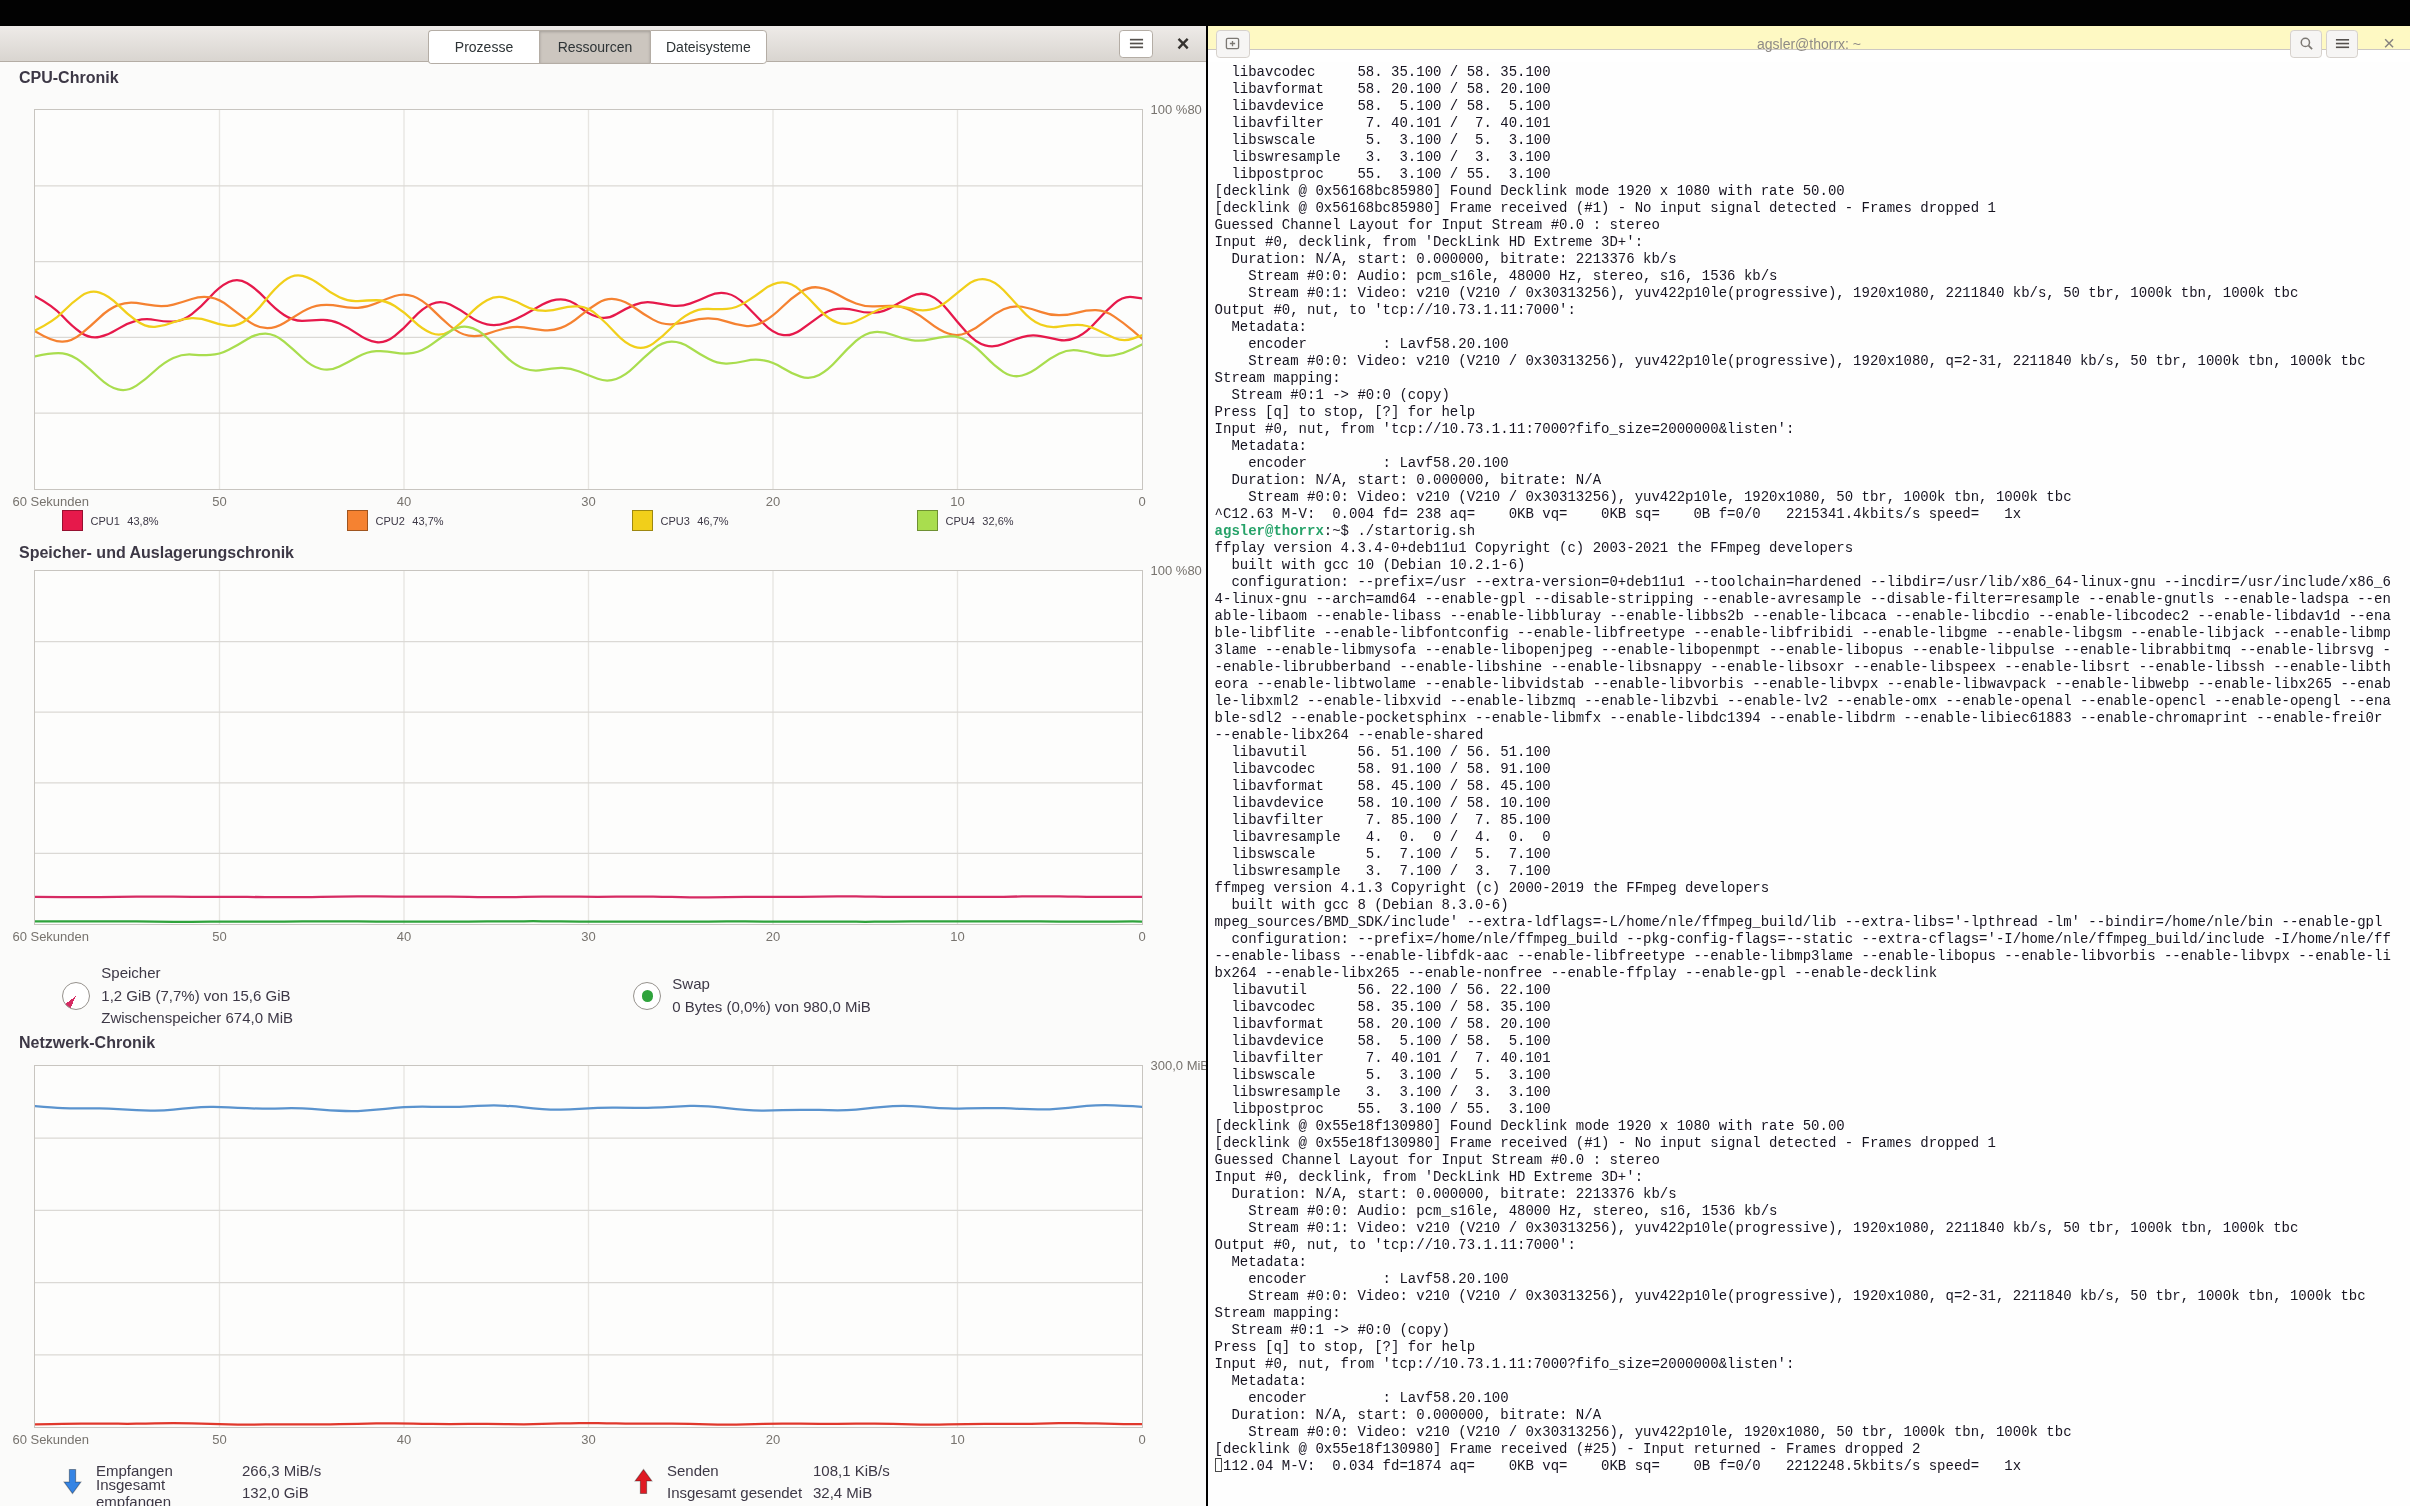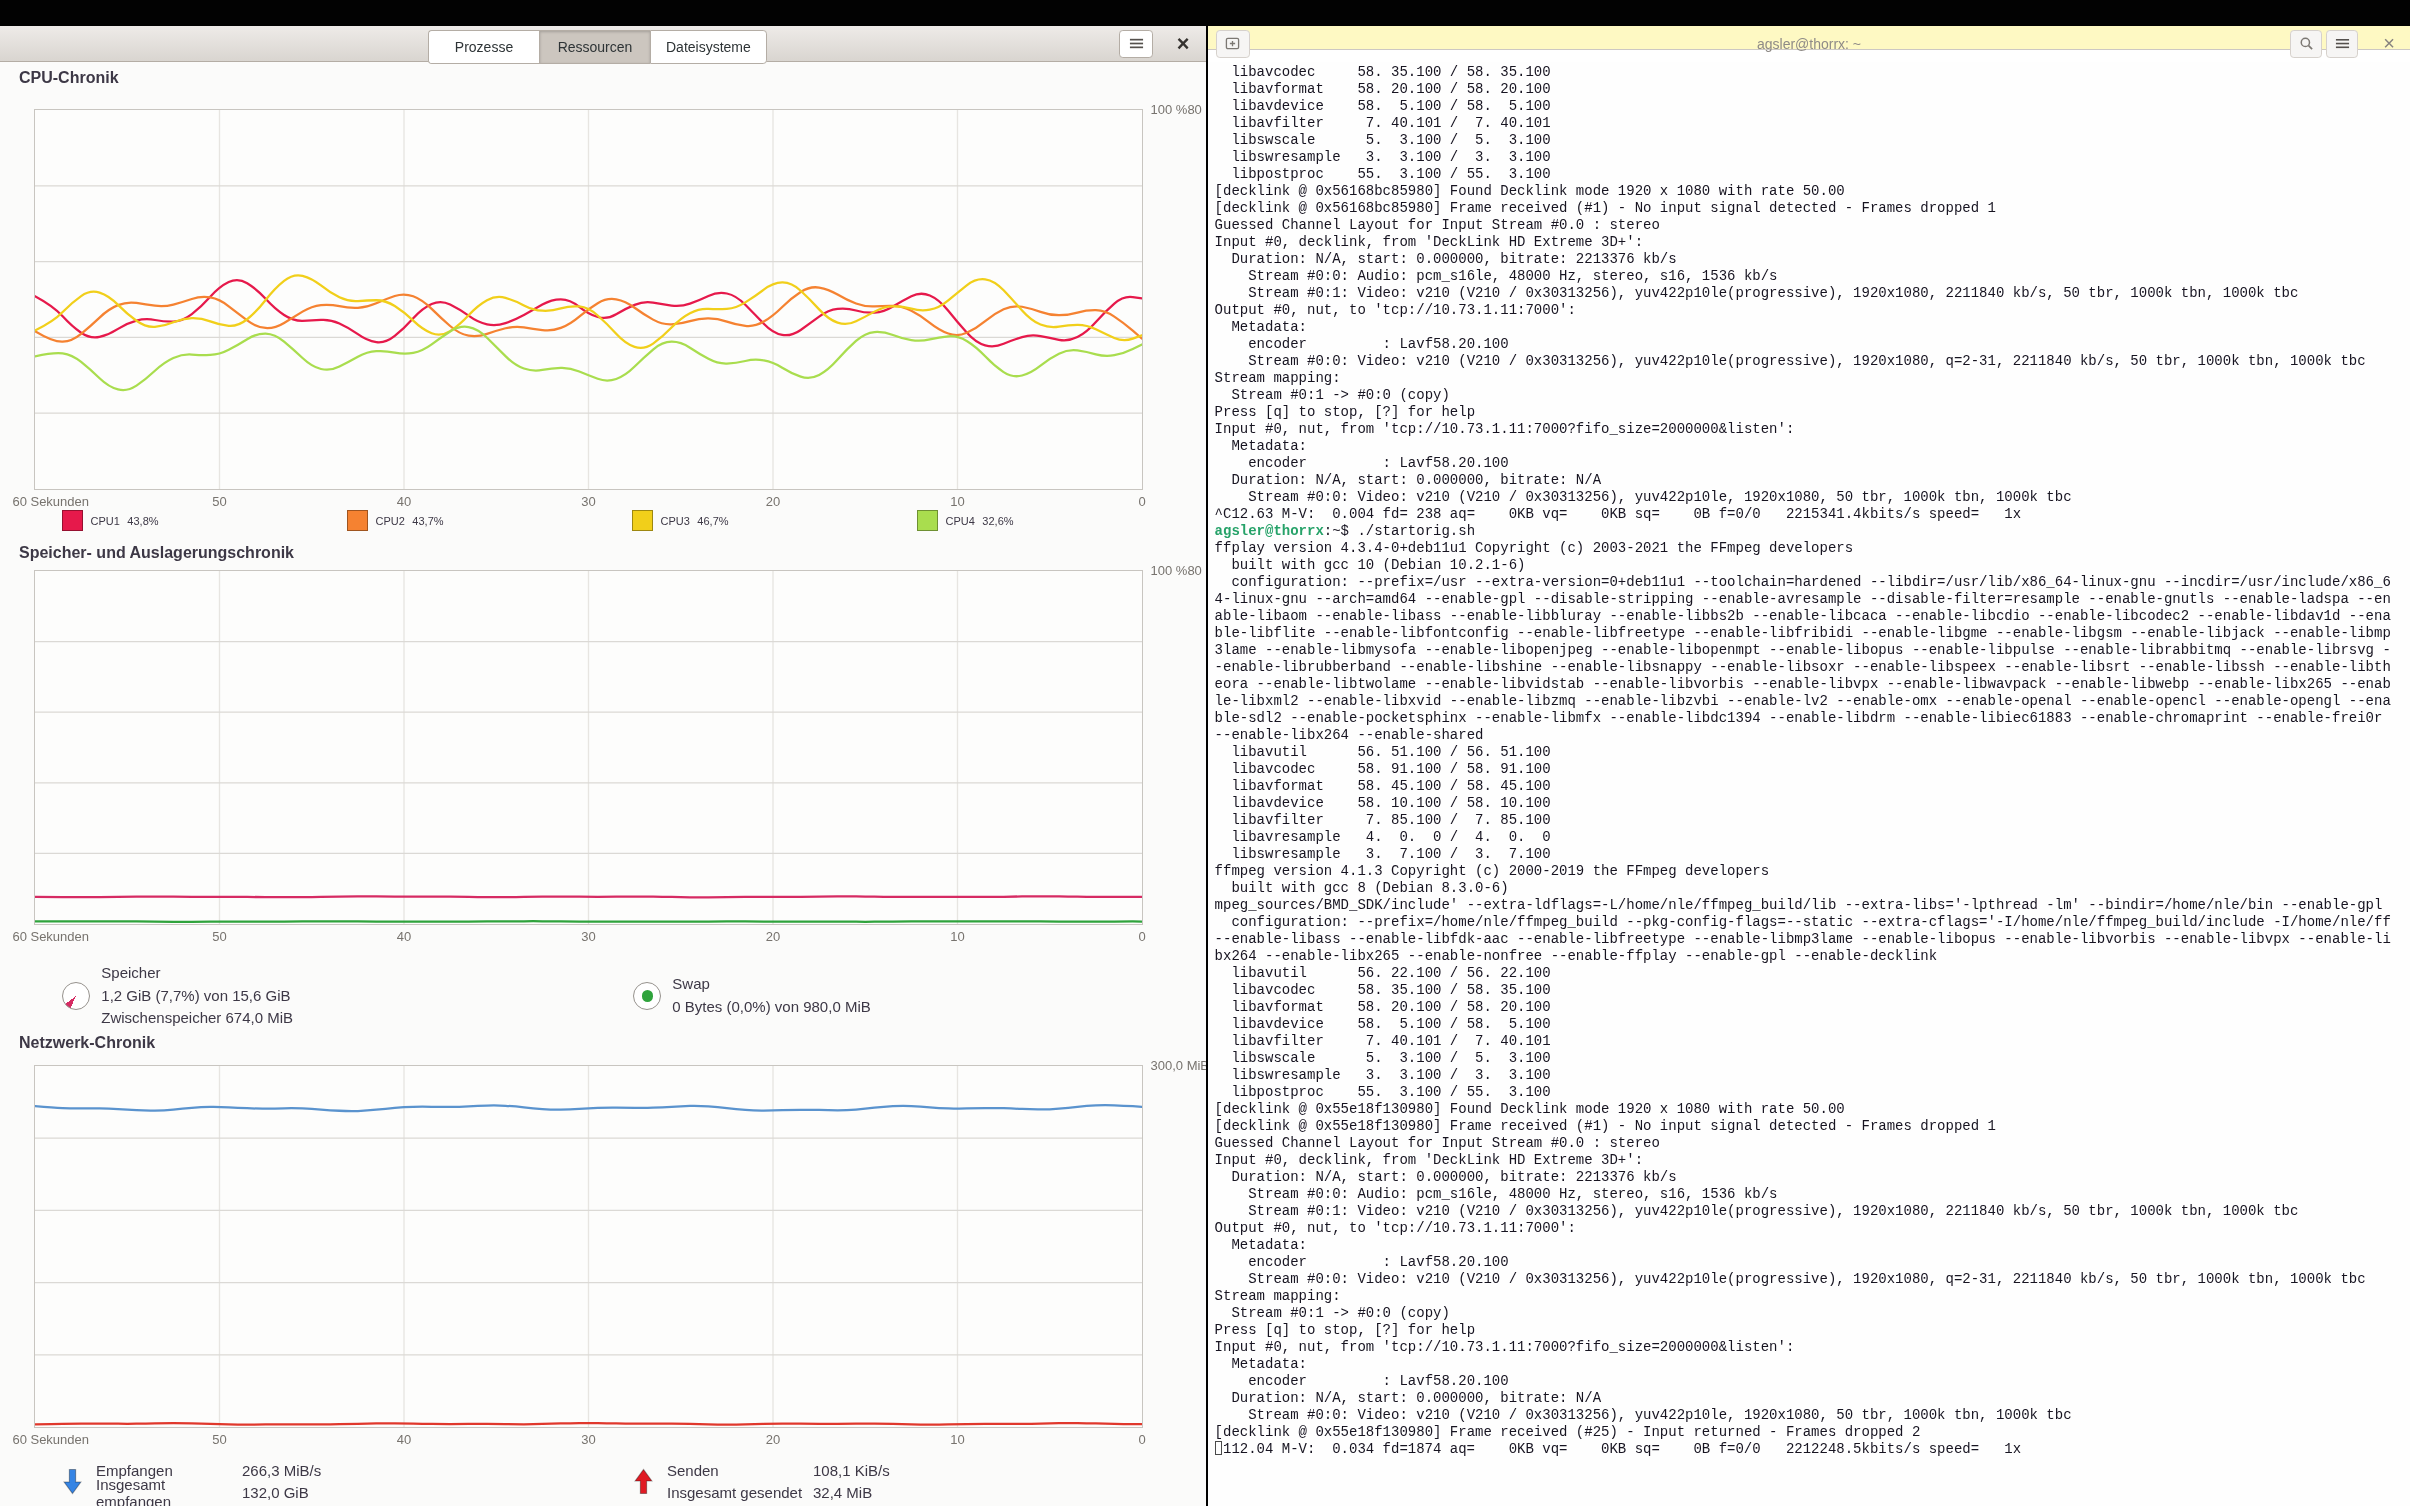--- a/index.html
+++ b/index.html
@@ -339,20 +339,21 @@
         <div class="tl">eora --enable-libtwolame --enable-libvidstab --enable-libvorbis --enable-libvpx --enable-libwavpack --enable-libwebp --enable-libx265 --enab</div>
         <div class="tl">le-libxml2 --enable-libxvid --enable-libzmq --enable-libzvbi --enable-lv2 --enable-omx --enable-openal --enable-opencl --enable-opengl --ena</div>
         <div class="tl">ble-sdl2 --enable-pocketsphinx --enable-libmfx --enable-libdc1394 --enable-libdrm --enable-libiec61883 --enable-chromaprint --enable-frei0r</div>
         <div class="tl">--enable-libx264 --enable-shared</div>
         <div class="tl">  libavutil      56. 51.100 / 56. 51.100</div>
         <div class="tl">  libavcodec     58. 91.100 / 58. 91.100</div>
         <div class="tl">  libavformat    58. 45.100 / 58. 45.100</div>
         <div class="tl">  libavdevice    58. 10.100 / 58. 10.100</div>
         <div class="tl">  libavfilter     7. 85.100 /  7. 85.100</div>
         <div class="tl">  libavresample   4.  0.  0 /  4.  0.  0</div>
+        <div class="tl">  libswscale      5.  7.100 /  5.  7.100</div>
         <div class="tl">  libswresample   3.  7.100 /  3.  7.100</div>
         <div class="tl">ffmpeg version 4.1.3 Copyright (c) 2000-2019 the FFmpeg developers</div>
         <div class="tl">  built with gcc 8 (Debian 8.3.0-6)</div>
         <div class="tl">mpeg_sources/BMD_SDK/include' --extra-ldflags=-L/home/nle/ffmpeg_build/lib --extra-libs='-lpthread -lm' --bindir=/home/nle/bin --enable-gpl</div>
         <div class="tl">  configuration: --prefix=/home/nle/ffmpeg_build --pkg-config-flags=--static --extra-cflags='-I/home/nle/ffmpeg_build/include -I/home/nle/ff</div>
         <div class="tl">--enable-libass --enable-libfdk-aac --enable-libfreetype --enable-libmp3lame --enable-libopus --enable-libvorbis --enable-libvpx --enable-li</div>
         <div class="tl">bx264 --enable-libx265 --enable-nonfree --enable-ffplay --enable-gpl --enable-decklink</div>
         <div class="tl">  libavutil      56. 22.100 / 56. 22.100</div>
         <div class="tl">  libavcodec     58. 35.100 / 58. 35.100</div>
         <div class="tl">  libavformat    58. 20.100 / 58. 20.100</div>

